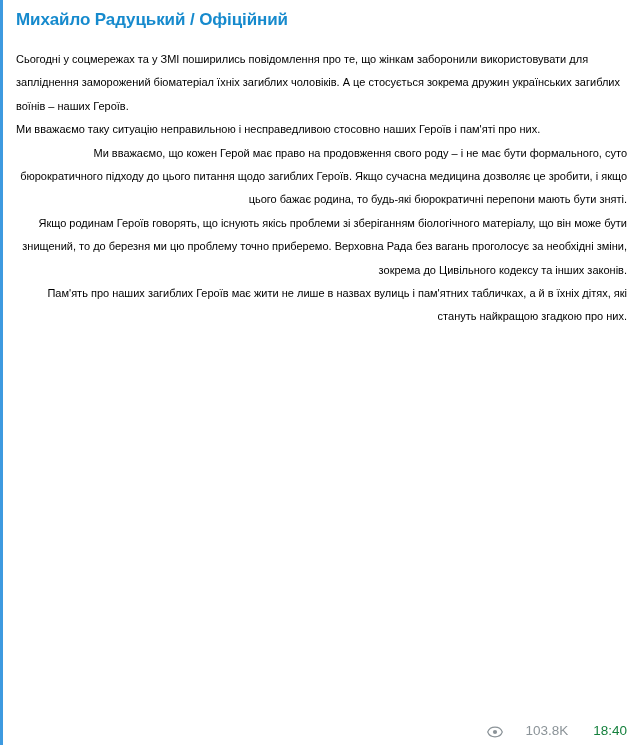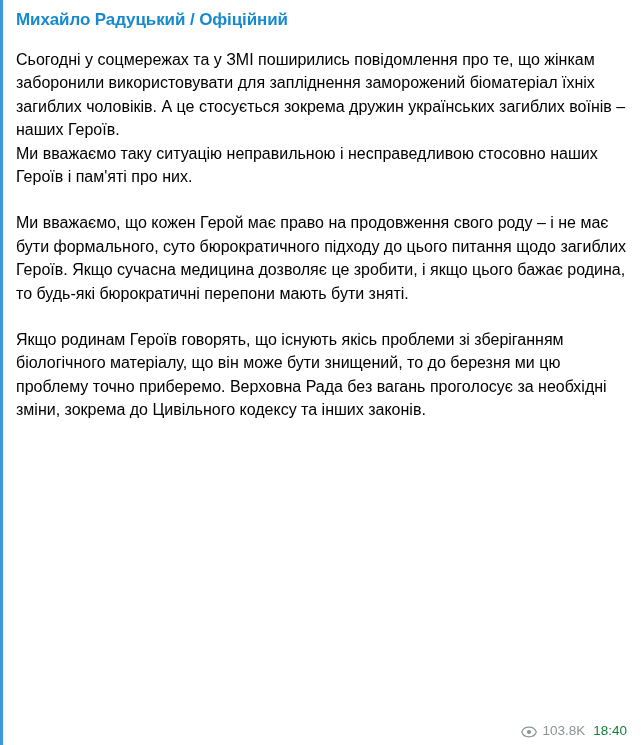--- a/index.html
+++ b/index.html
@@ -33,35 +33,35 @@
     font-size: 17px;
     font-weight: bold;
     color: #168acd;
     line-height: 21px;
     margin: 0 0 18px 0;
     letter-spacing: -0.1px;
   }
   .para {
     margin: 0;
     padding: 0;
-    font-size: 16px;
+    font-size: 11px;
     line-height: 23.4px;
     color: #000000;
     white-space: pre-wrap;
   }
   .para + .para {
-    margin-top: 23px;
+    text-align: right;
   }
   .meta {
     position: absolute;
     right: 14px;
     bottom: 7px;
     display: flex;
     align-items: center;
-    gap: 5px;
+    gap: 22px;
     font-size: 13px;
     color: #8b9398;
   }
   .eye-icon {
     display: inline-block;
     width: 16px;
     height: 12px;
     position: relative;
     top: 1px;
   }
@@ -81,20 +81,21 @@
 <div class="message">
 
   <div class="accent-bar"></div>
 
   <div class="author">Михайло Радуцький / Офіційний</div>
 
   <div class="para">Сьогодні у соцмережах та у ЗМІ поширились повідомлення про те, що жінкам заборонили використовувати для запліднення заморожений біоматеріал їхніх загиблих чоловіків. А це стосується зокрема дружин українських загиблих воїнів – наших Героїв.
 Ми вважаємо таку ситуацію неправильною і несправедливою стосовно наших Героїв і пам'яті про них.</div>
   <div class="para">Ми вважаємо, що кожен Герой має право на продовження свого роду – і не має бути формального, суто бюрократичного підходу до цього питання щодо загиблих Героїв. Якщо сучасна медицина дозволяє це зробити, і якщо цього бажає родина, то будь-які бюрократичні перепони мають бути зняті.</div>
   <div class="para">Якщо родинам Героїв говорять, що існують якісь проблеми зі зберіганням біологічного матеріалу, що він може бути знищений, то до березня ми цю проблему точно приберемо. Верховна Рада без вагань проголосує за необхідні зміни, зокрема до Цивільного кодексу та інших законів.</div>
+  <div class="para">Пам'ять про наших загиблих Героїв має жити не лише в назвах вулиць і пам'ятних табличках, а й в їхніх дітях, які стануть найкращою згадкою про них.</div>
 
   <div class="meta">
     <span class="eye-icon">
       <svg width="16" height="12" viewBox="0 0 16 12" fill="none" xmlns="http://www.w3.org/2000/svg">
         <path d="M8 1.2C4.4 1.2 1.6 3.6 0.7 6c0.9 2.4 3.7 4.8 7.3 4.8s6.4-2.4 7.3-4.8C14.4 3.6 11.6 1.2 8 1.2z" stroke="#8b9398" stroke-width="1.2" fill="none"></path>
         <circle cx="8" cy="6" r="2.1" fill="#8b9398"></circle>
       </svg>
     </span>
     <span class="views">103.8K</span>
     <span class="time">18:40</span>

